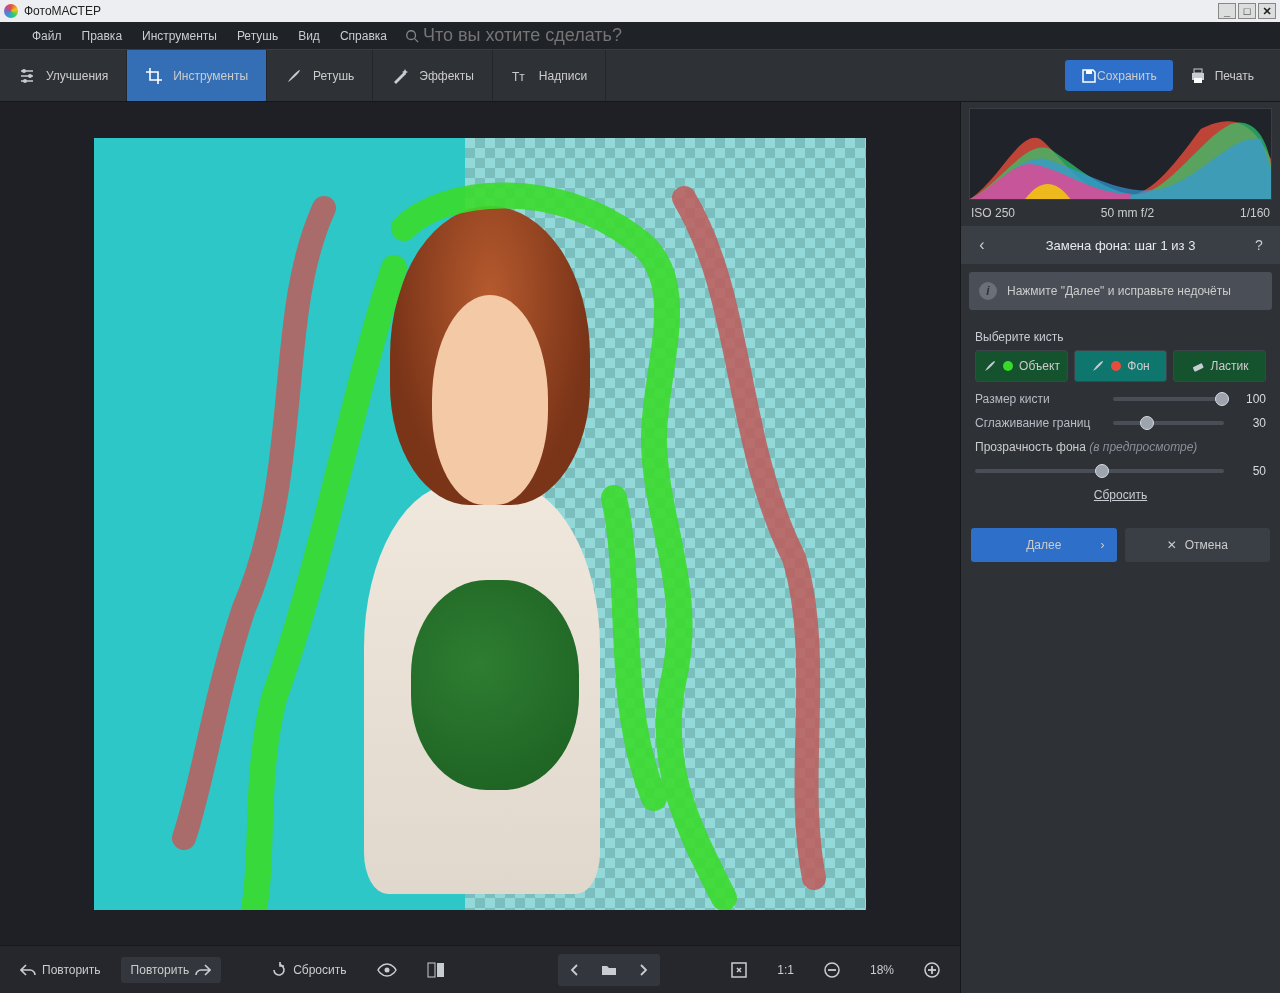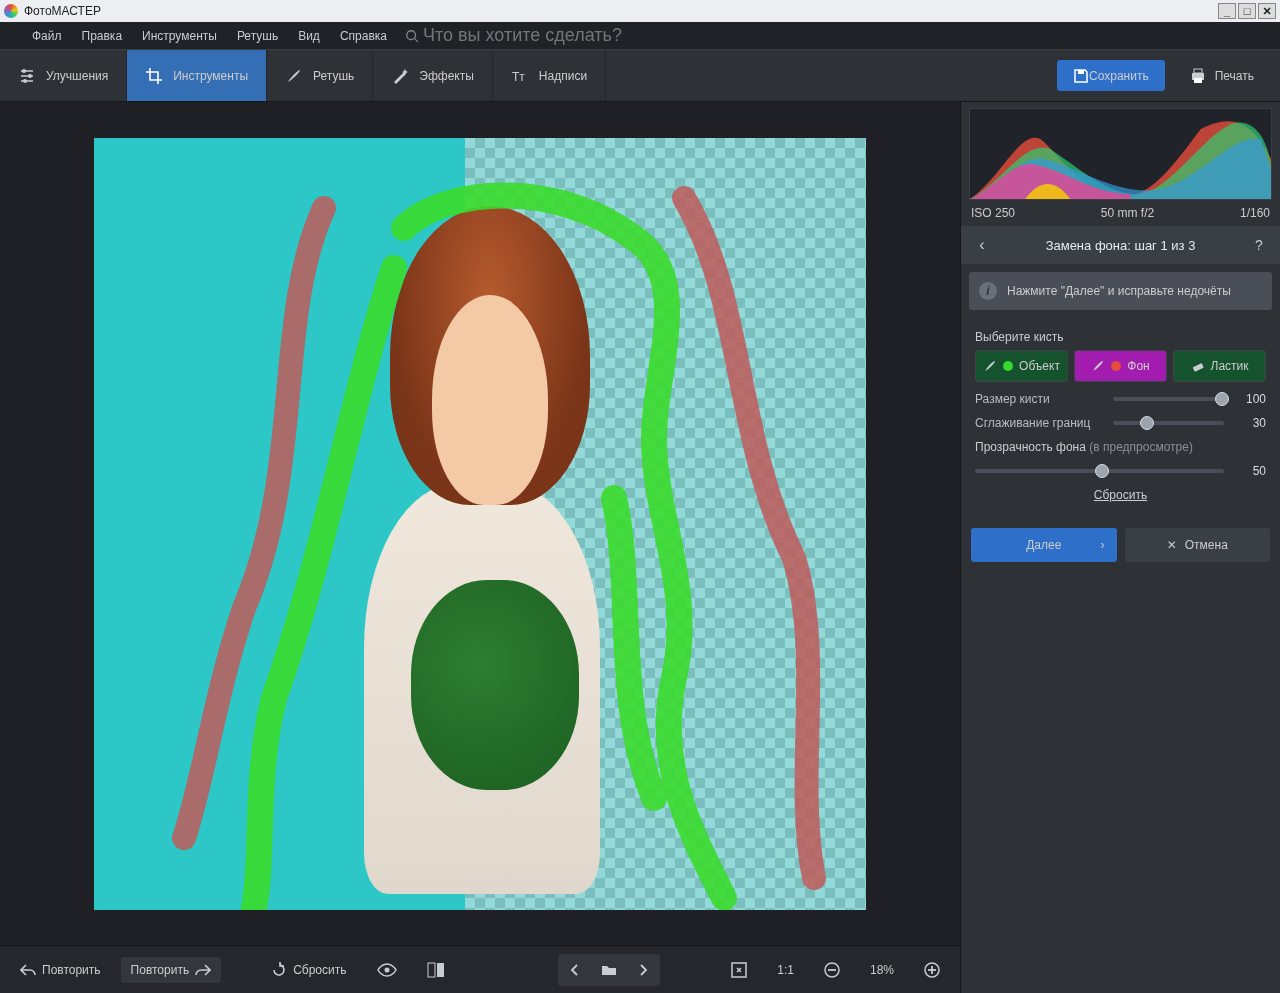--- a/index.html
+++ b/index.html
@@ -15,21 +15,21 @@
 .menubar{height:28px;background:#1f2227;display:flex;align-items:center;padding:0 24px;gap:4px;border-bottom:1px solid #3a3d43}
 .menu-item{padding:4px 8px;color:#c8cdd4;font-size:12px}
 .search-icon{width:14px;height:14px;margin-left:6px}
 .menubar input{background:transparent;border:none;color:#888;font-size:18px;width:200px;outline:none}
 
 .toolbar{height:52px;background:#2e3136;display:flex;align-items:stretch;border-bottom:1px solid #15171a}
 .tbtn{display:flex;align-items:center;gap:10px;padding:0 18px;color:#d6dbe2;font-size:13px;border-right:1px solid #23262b;cursor:pointer}
 .tbtn.active{background:#3a6ea5;background:#346fb6;color:#fff}
 .tbtn .ticon{width:18px;height:18px}
 .toolbar .spacer{flex:1}
-.toolbar .save-btn{background:#2e6fc9;color:#fff;display:flex;align-items:center;padding:0 16px;margin:10px 8px;border-radius:3px;font-size:13px}
+.toolbar .save-btn{background:#2e6fc9;color:#fff;display:flex;align-items:center;padding:0 16px;margin:10px 0;border-radius:3px;font-size:13px}
 .toolbar .print-btn{display:flex;align-items:center;gap:8px;padding:0 16px;margin:10px 10px 10px 0;font-size:13px}
 
 .workarea{flex:1;display:flex;min-height:0}
 .canvas-panel{flex:1;display:flex;flex-direction:column;background:#26282d;min-width:0}
 .canvas-view{flex:1;position:relative;display:flex;align-items:center;justify-content:center;overflow:hidden;background:#1e2025}
 .photo{position:relative;width:772px;height:772px;background:#2ec7c7;overflow:hidden}
 .checker{position:absolute;top:0;right:0;width:52%;height:100%;background-image:
  linear-gradient(45deg,#b8b8b8 25%,transparent 25%),linear-gradient(-45deg,#b8b8b8 25%,transparent 25%),linear-gradient(45deg,transparent 75%,#b8b8b8 75%),linear-gradient(-45deg,transparent 75%,#b8b8b8 75%);
  background-size:20px 20px;background-position:0 0,0 10px,10px -10px,-10px 0;background-color:#e8e8e8;opacity:.55}
 .subject{position:absolute;left:18%;top:3%;width:68%;height:97%}
@@ -51,28 +51,28 @@
 .phead{display:flex;align-items:center;height:38px;background:#3a3e45;padding:0 10px}
 .phead .back{width:22px;text-align:center;font-size:16px;color:#c8cdd4}
 .phead .ptitle{flex:1;text-align:center;font-size:13px;color:#e6e9ef}
 .phead .help{width:22px;text-align:center;color:#c8cdd4;font-size:14px}
 .hint{display:flex;align-items:center;gap:10px;background:#4a4e56;margin:8px;padding:10px;border-radius:3px;color:#d6dbe2;font-size:12px}
 .hint .info-icon{width:18px;height:18px;border-radius:50%;background:#6b7078;display:flex;align-items:center;justify-content:center;font-style:italic;font-weight:bold;color:#2e3136}
 .section{padding:6px 14px}
 .section .label{color:#c8cdd4;font-size:12px;margin:6px 0}
 .brush-row{display:flex;gap:6px}
 .brush-btn{flex:1;display:flex;align-items:center;justify-content:center;gap:6px;height:32px;background:#14532d;border:1px solid #3f434b;border-radius:3px;color:#d6dbe2;font-size:12px}
-.brush-btn.active{background:#a21caf}
+.brush-btn.active{background:#0f766e}
 .brush-btn .dot{width:10px;height:10px;border-radius:50%}
 .slider-row{display:flex;align-items:center;margin:10px 0}
 .slider-row .sl-label{width:130px;color:#b7bcc5;font-size:12px}
 .slider-row .track{flex:1;height:4px;background:#4a4e56;border-radius:2px;position:relative;margin:0 8px}
 .slider-row .thumb{position:absolute;top:-5px;width:14px;height:14px;border-radius:50%;background:#9ea4ae;border:1px solid #d6dbe2}
 .slider-row .val{width:34px;text-align:right;color:#d6dbe2}
-.italic{color:#8a8f99}
+.italic{font-style:italic;color:#8a8f99}
 .reset-link{text-align:center;color:#c8cdd4;text-decoration:underline;font-size:12px;margin:6px 0 12px;cursor:pointer}
 .actions{display:flex;gap:8px;padding:8px 10px}
 .btn-primary{flex:1;height:34px;background:#2e6fc9;color:#fff;display:flex;align-items:center;justify-content:center;gap:8px;border-radius:3px;font-size:13px;position:relative}
 .btn-primary .chev{position:absolute;right:12px}
 .btn-secondary{flex:1;height:34px;background:#3a3e45;color:#d6dbe2;display:flex;align-items:center;justify-content:center;gap:8px;border-radius:3px;font-size:13px}
 svg{display:block}
 </style>
 </head>
 <body>
 

